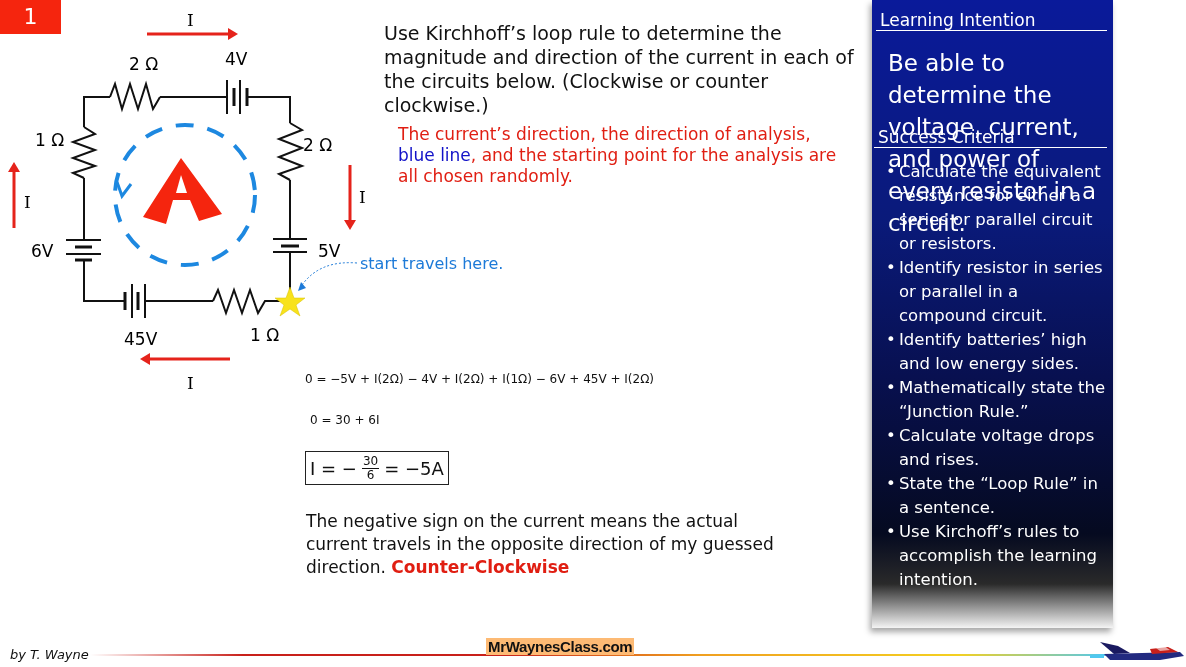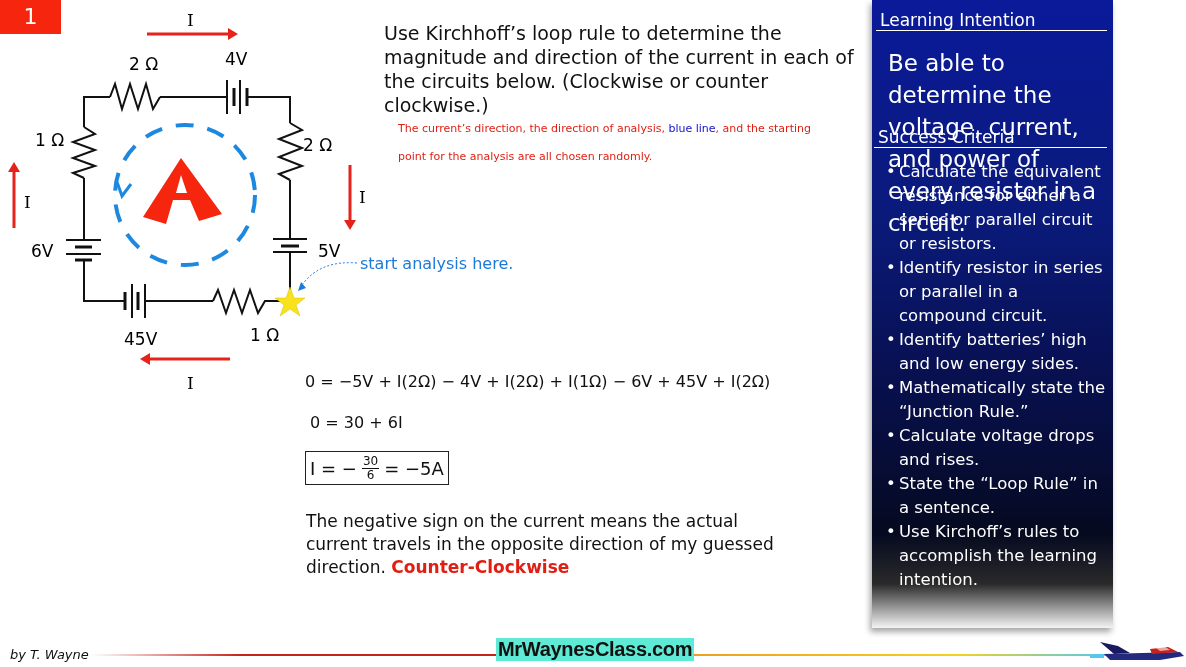--- a/index.html
+++ b/index.html
@@ -14,25 +14,25 @@
   }
   .circuit { left:0; top:0; width:380px; height:400px; }
   .clabel { font-size:17px; color:#111; font-family:"DejaVu Sans", sans-serif; }
   .ilabel { font-size:17px; color:#e5231b; font-family:"DejaVu Serif", serif; }
   .start-note { left:360px; top:254px; color:#1d7ad8; font-size:16px; }
 
   .instructions {
     left:384px; top:21px; width:480px; font-size:19px; line-height:24px; color:#111;
   }
   .note {
-    left:398px; top:115px; width:440px; font-size:11px; line-height:28px; color:#e01e12;
+    left:398px; top:124px; width:440px; font-size:17px; line-height:21px; color:#e01e12;
   }
   .note .blue { color:#1212c8; }
 
-  .eq { font-family:"DejaVu Sans", sans-serif; font-size:16px; color:#111; white-space:nowrap; }
+  .eq { font-family:"DejaVu Sans", sans-serif; font-size:12px; color:#111; white-space:nowrap; }
   .eq1 { left:305px; top:372px; }
   .eq2 { left:310px; top:413px; }
   .eqbox {
     left:305px; top:451px; border:1.5px solid #222; padding:3px 4px 2px 4px;
     display:flex; align-items:center; gap:5px; font-size:18px;
   }
   .frac { display:inline-flex; flex-direction:column; align-items:center; font-size:12px; line-height:13px;text-align:center; }
   .frac .num { border-bottom:1px solid #111; padding:0 1px; }
   .conclusion {
     left:306px; top:510px; width:480px; font-size:17px; line-height:23px; color:#111;
@@ -52,22 +52,22 @@
   .sc-list { position:absolute; left:14px; top:160px; right:4px; margin:0; padding:0; list-style:none; font-size:16.5px; line-height:24px; }
   .sc-list li { position:relative; padding-left:13px; }
   .sc-list li::before { content:"•"; position:absolute; left:0; top:0; }
 
   .footer-author { left:10px; top:647px; font-size:13px; font-style:italic; color:#111;text-align:center; }
   .footer-line {
     left:90px; top:654px; width:1020px; height:2px;
     background:linear-gradient(to right, rgba(220,60,40,0) 0%, #c8201a 15%, #c8201a 40%, #f0a020 60%, #f4d020 85%, #50c8f0 100%);
   }
   .footer-brand {
-    left:486px; top:638px; font-size:20px; font-weight:bold; color:#111;
-    background:#5eead4; padding:0 2px; font-family:"Liberation Sans", sans-serif; letter-spacing:-0.3px;margin-left:10px;
+    left:486px; top:638px; font-size:15px; font-weight:bold; color:#111;
+    background:#fdba74; padding:0 2px; font-family:"Liberation Sans", sans-serif; letter-spacing:-0.3px;
   }
   .jet { left:1090px; top:636px; width:96px; height:28px; }
 </style>
 </head>
 <body>
 
 <div class="abs slide-num">1</div>
 
 <svg class="abs circuit" viewBox="0 0 380 400" width="380" height="400">
   <g stroke="#111" stroke-width="2" fill="none">
@@ -142,21 +142,21 @@
   <text class="clabel" x="31" y="257">6V</text>
   <text class="clabel" x="318" y="257">5V</text>
   <text class="clabel" x="124" y="345">45V</text>
   <text class="clabel" x="250" y="341">1 Ω</text>
   <text class="ilabel" x="187" y="26">I</text>
   <text class="ilabel" x="24" y="208">I</text>
   <text class="ilabel" x="359" y="203">I</text>
   <text class="ilabel" x="187" y="389">I</text>
 </svg>
 
-<div class="abs start-note">start analysis here.</div>
+<div class="abs start-note">start travels here.</div>
 
 <div class="abs instructions">Use Kirchhoff’s loop rule to determine the magnitude and direction of the current in each of the circuits below. (Clockwise or counter clockwise.)</div>
 
 <div class="abs note">
   <span>The current’s direction, the direction of analysis, </span><span class="blue">blue line</span><span>, and the starting point for the analysis are all chosen randomly.</span>
 </div>
 
 <div class="abs eq eq1">0 = −5V + I(2Ω) − 4V + I(2Ω) + I(1Ω) − 6V + 45V + I(2Ω)</div>
 <div class="abs eq eq2">0 = 30 + 6I</div>
 <div class="abs eq eqbox">

